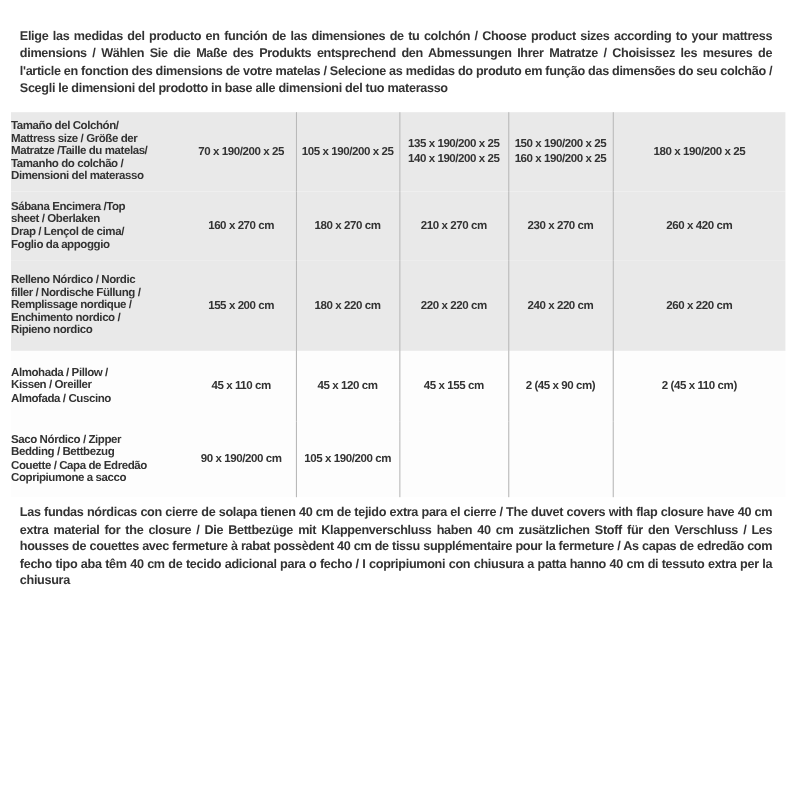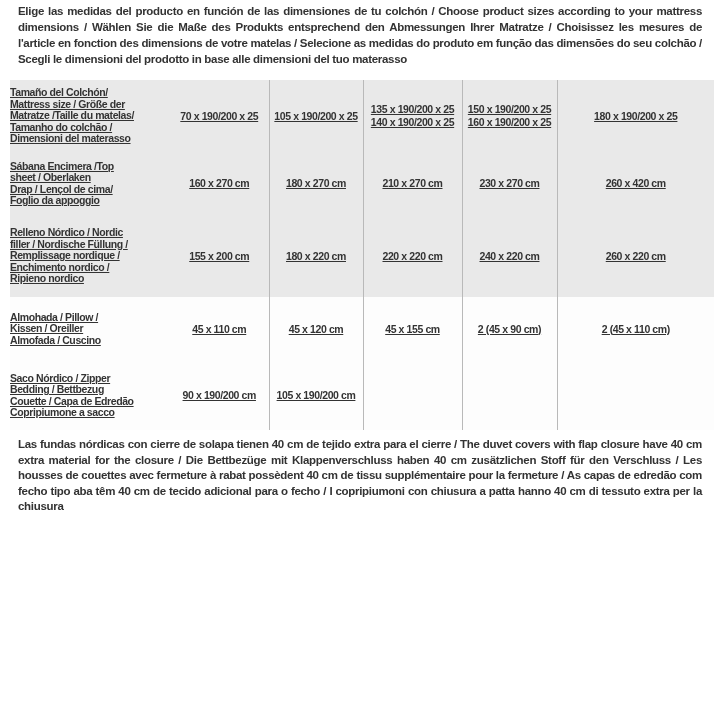--- a/index.html
+++ b/index.html
@@ -6,41 +6,40 @@
   body {
     width: 720px; height: 720px;
     background: #ffffff;
     font-family: "Liberation Sans", "DejaVu Sans", sans-serif;
     color: #333333;
     -webkit-font-smoothing: antialiased;
   }
   .page { width: 720px; height: 720px; overflow: hidden; }
 
   .intro {
-    margin: 3px 18px 13px 18px;
+    margin: 25px 18px 13px 18px;
     font-size: 11.5px;
     font-weight: bold;
     letter-spacing: -0.3px;
     line-height: 16px;
     text-align: justify;
     color: #333333;
   }
 
   table.size-table {
     border-collapse: collapse;
     table-layout: fixed;
     margin-left: 10px;
     width: 704px;
   }
   table.size-table td {
     vertical-align: middle;
     font-weight: bold;
     color: #333333;
     padding: 0;
-    text-decoration: underline;
   }
   td.lbl {
     text-align: left;
     padding-left: 15px;
     padding-right: 4px;
     font-size: 10.5px;
     letter-spacing: -0.4px;
     line-height: 11.5px;
     white-space: pre-line;
   }

